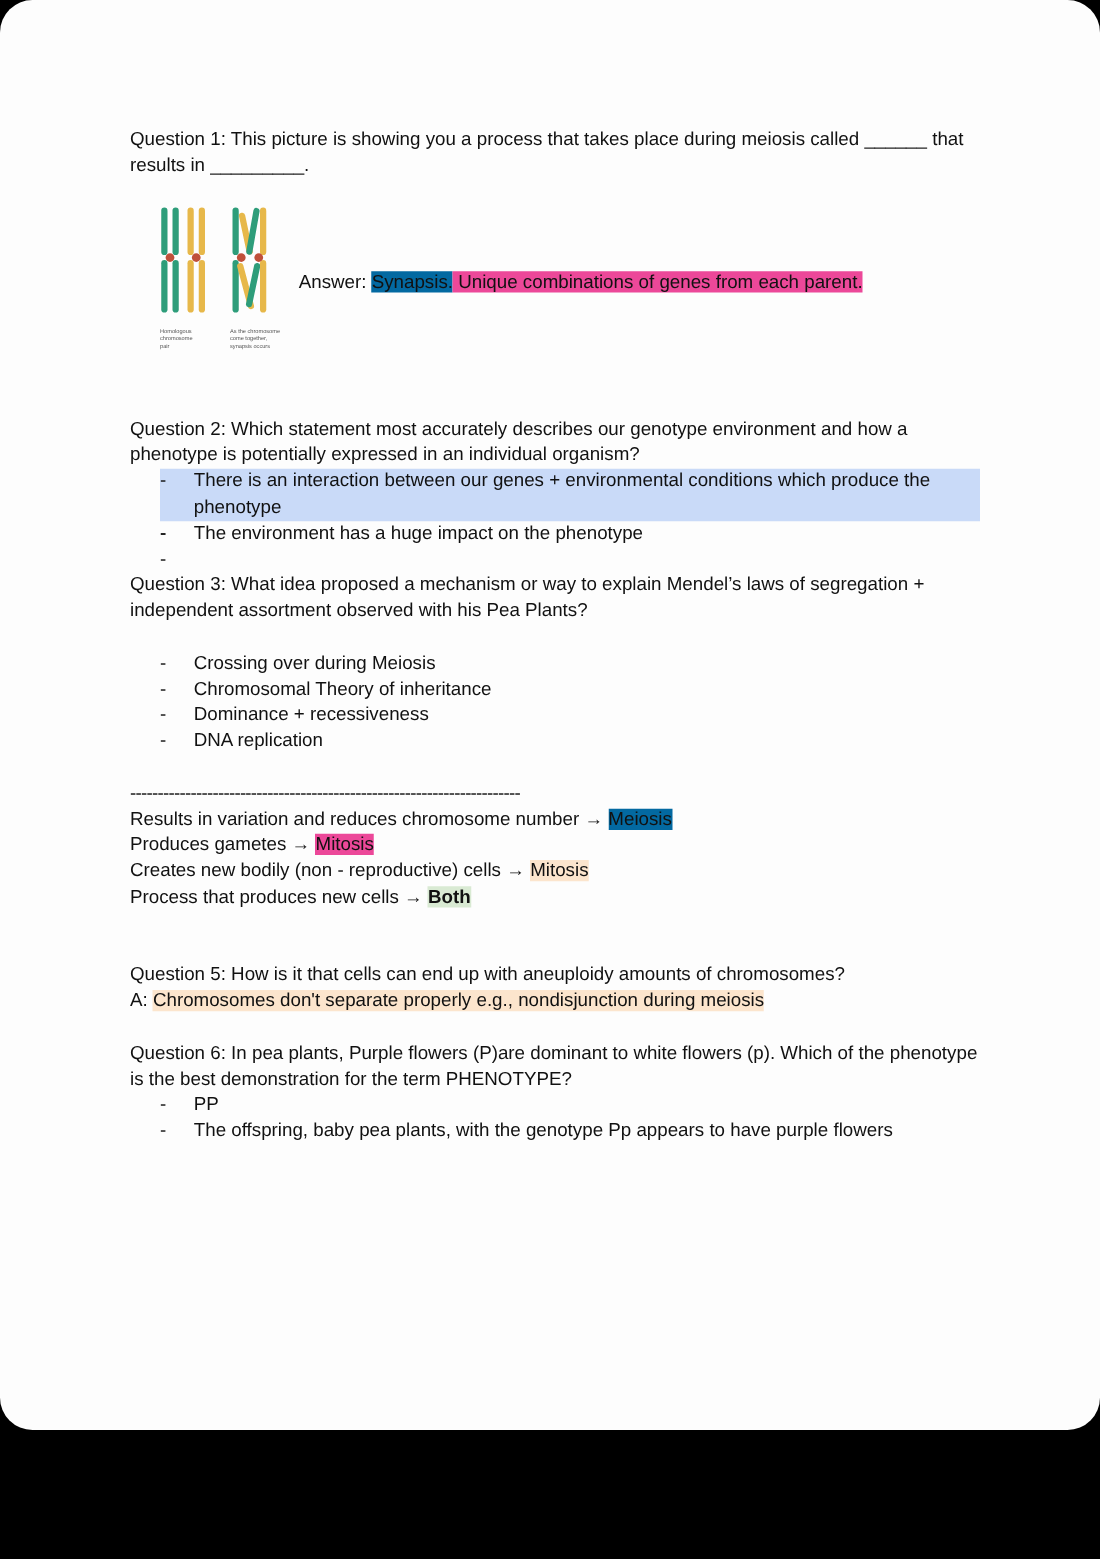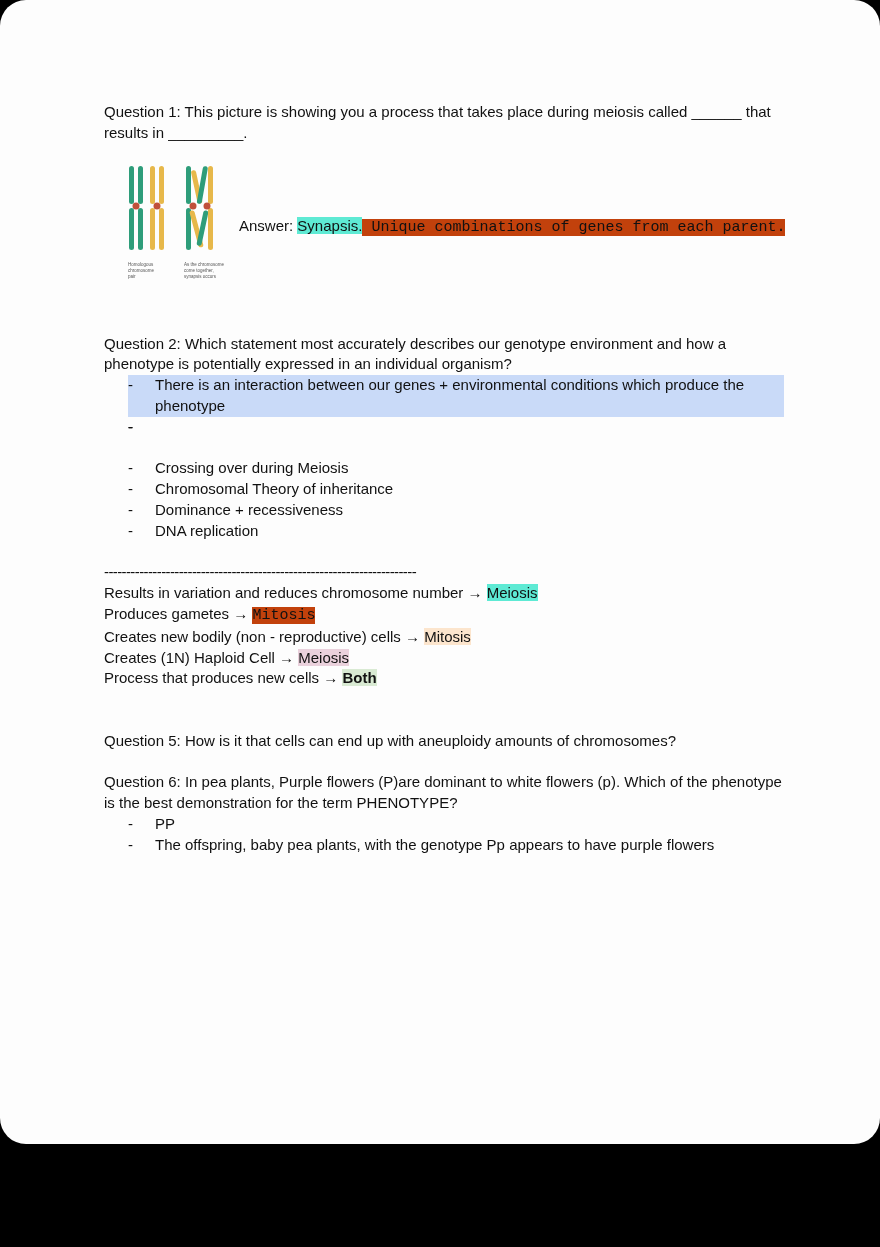--- a/index.html
+++ b/index.html
@@ -26,22 +26,22 @@
     }
     .content {
       position: absolute;
       left: 104px;
       top: 102px;
       width: 680px;
       font-size: 15px;
       line-height: 20.8px;
     }
     p { margin: 0; }
-    .hl-blue { background: #5eead4; }
-    .hl-red { background: #c2410c; font-family: Liberation Mono, monospace; }
+    .hl-blue { background: #0369a1; }
+    .hl-red { background: #ec4899; }
     .hl-orange { background: #fce5cd; }
     .hl-purple { background: #ead1dc; }
     .hl-green { background: #d9ead3; font-weight: bold; }
     .hl-lblue { background: #cfdcf6; }
 
     .q-block { margin-bottom: 20.8px; }
 
     .q1-answer-row {
       position: relative;
       height: 170px;
@@ -148,28 +148,30 @@
       <ul class="choices">
         <li class="li-highlight li-wrap-hl">
           <span class="dash">-</span>
           <span>There is an interaction between our genes + environmental conditions which produce the phenotype</span>
         </li>
         <li>
           <span class="dash">-</span>
         </li>
         <li>
           <span class="dash">-</span>
+          <span>The environment has a huge impact on the phenotype</span>
         </li>
         <li>
           <span class="dash">-</span>
         </li>
       </ul>
     </section>
 
     <section class="q-block">
+      <p>Question 3: What idea proposed a mechanism or way to explain Mendel’s laws of segregation + independent assortment observed with his Pea Plants?</p>
       <div class="spacer"></div>
       <ul class="choices">
         <li>
           <span class="dash">-</span>
           <span>Crossing over during Meiosis</span>
         </li>
         <li>
           <span class="dash">-</span>
           <span>Chromosomal Theory of inheritance</span>
         </li>
@@ -182,27 +184,27 @@
           <span>DNA replication</span>
         </li>
       </ul>
     </section>
 
     <section>
       <p class="divider-line">-----------------------------------------------------------------------</p>
       <p><span>Results in variation and reduces chromosome number → </span><span class="hl-blue">Meiosis</span></p>
       <p><span>Produces gametes → </span><span class="hl-red">Mitosis</span></p>
       <p><span>Creates new bodily (non - reproductive) cells → </span><span class="hl-orange">Mitosis</span></p>
-      <p><span>Creates (1N) Haploid Cell → </span><span class="hl-purple">Meiosis</span></p>
       <p><span>Process that produces new cells → </span><span class="hl-green">Both</span></p>
       <div class="spacer2"></div>
     </section>
 
     <section class="q-block">
       <p>Question 5: How is it that cells can end up with aneuploidy amounts of chromosomes?</p>
+      <p><span>A: </span><span class="hl-orange">Chromosomes don't separate properly e.g., nondisjunction during meiosis</span></p>
     </section>
 
     <section>
       <p>Question 6: In pea plants, Purple flowers (P)are dominant to white flowers (p). Which of the phenotype is the best demonstration for the term PHENOTYPE?</p>
       <ul class="choices">
         <li>
           <span class="dash">-</span>
           <span>PP</span>
         </li>
         <li>

